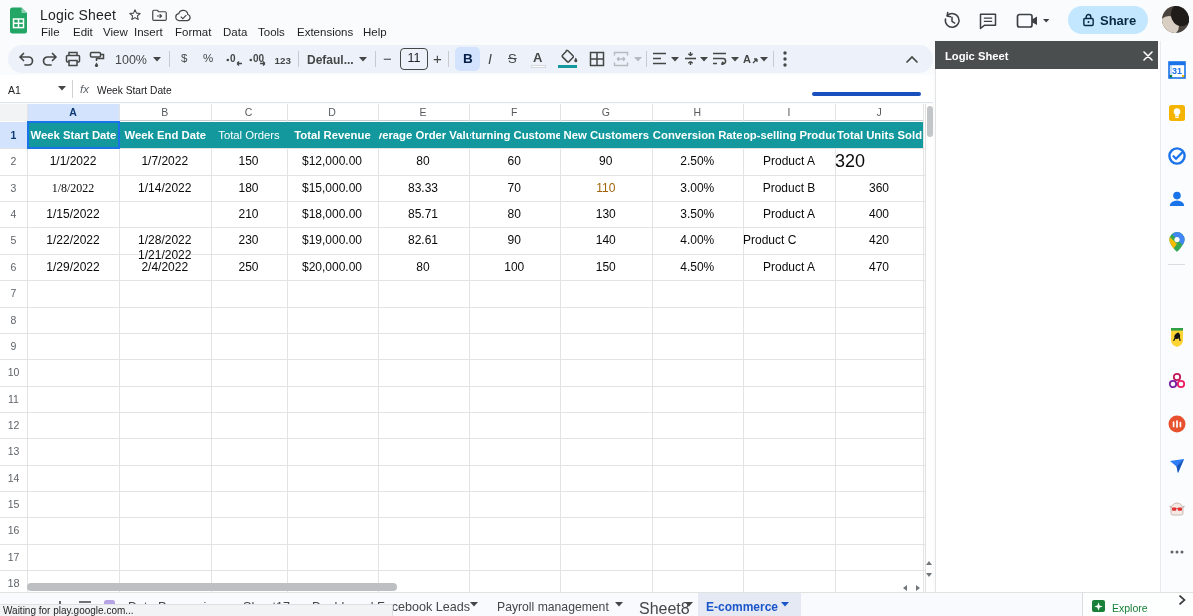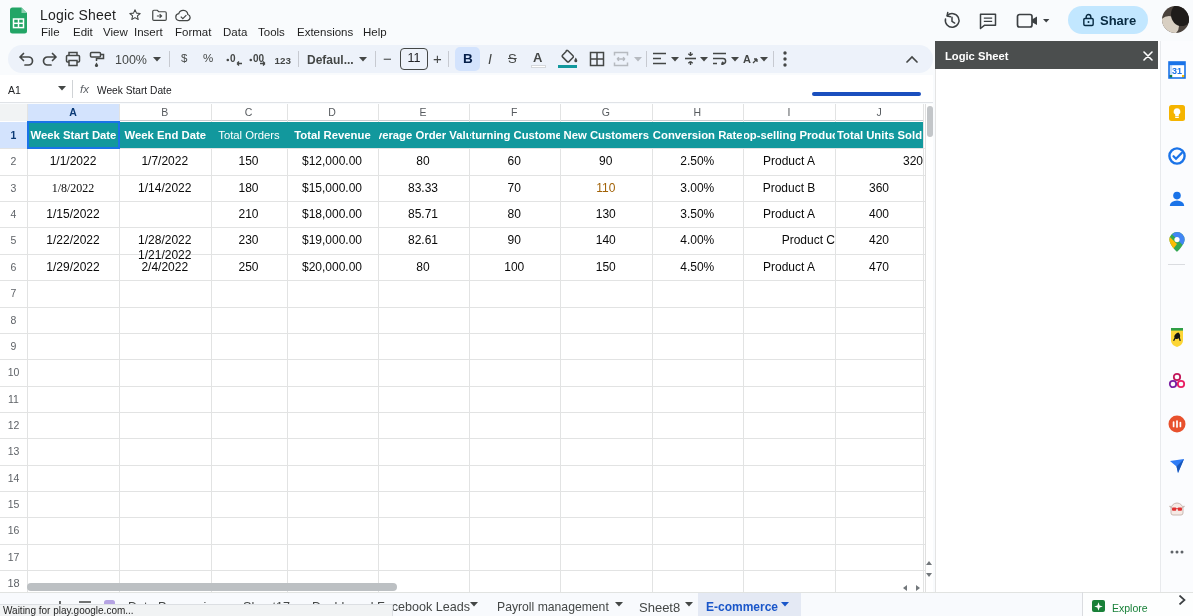--- a/index.html
+++ b/index.html
@@ -330,21 +330,21 @@
     </div>
 <div style="position:absolute;left:27px;top:148.3px;width:92px;height:26.35px;text-align:center;line-height:26.35px;font-size:12px;color:#0a0a0a;">1/1/2022</div>
 <div style="position:absolute;left:119px;top:148.3px;width:91.5px;height:26.35px;text-align:center;line-height:26.35px;font-size:12px;color:#0a0a0a;">1/7/2022</div>
 <div style="position:absolute;left:210.5px;top:148.3px;width:76.0px;height:26.35px;text-align:center;line-height:26.35px;font-size:12px;color:#0a0a0a;">150</div>
 <div style="position:absolute;left:286.5px;top:148.3px;width:91.0px;height:26.35px;text-align:center;line-height:26.35px;font-size:12px;color:#0a0a0a;">$12,000.00</div>
 <div style="position:absolute;left:377.5px;top:148.3px;width:91.0px;height:26.35px;text-align:center;line-height:26.35px;font-size:12px;color:#0a0a0a;">80</div>
 <div style="position:absolute;left:468.5px;top:148.3px;width:91.5px;height:26.35px;text-align:center;line-height:26.35px;font-size:12px;color:#0a0a0a;">60</div>
 <div style="position:absolute;left:560px;top:148.3px;width:91.5px;height:26.35px;text-align:center;line-height:26.35px;font-size:12px;color:#0a0a0a;">90</div>
 <div style="position:absolute;left:651.5px;top:148.3px;width:91.5px;height:26.35px;text-align:center;line-height:26.35px;font-size:12px;color:#0a0a0a;">2.50%</div>
 <div style="position:absolute;left:743px;top:148.3px;width:92px;height:26.35px;text-align:center;line-height:26.35px;font-size:12px;color:#0a0a0a;">Product A</div>
-<div style="position:absolute;left:835px;top:148.3px;width:88px;height:26.35px;text-align:right;line-height:26.35px;font-size:12px;color:#0a0a0a;padding-left:40px;">320</div>
+<div style="position:absolute;left:835px;top:148.3px;width:88px;height:26.35px;text-align:left;line-height:26.35px;font-size:18px;color:#0a0a0a;">320</div>
 <div style="position:absolute;left:27px;top:174.7px;width:92px;height:26.35px;text-align:center;line-height:26.35px;font-size:12px;color:#0a0a0a;font-family:Liberation Serif, serif;">1/8/2022</div>
 <div style="position:absolute;left:119px;top:174.7px;width:91.5px;height:26.35px;text-align:center;line-height:26.35px;font-size:12px;color:#0a0a0a;">1/14/2022</div>
 <div style="position:absolute;left:210.5px;top:174.7px;width:76.0px;height:26.35px;text-align:center;line-height:26.35px;font-size:12px;color:#0a0a0a;">180</div>
 <div style="position:absolute;left:286.5px;top:174.7px;width:91.0px;height:26.35px;text-align:center;line-height:26.35px;font-size:12px;color:#0a0a0a;">$15,000.00</div>
 <div style="position:absolute;left:377.5px;top:174.7px;width:91.0px;height:26.35px;text-align:center;line-height:26.35px;font-size:12px;color:#0a0a0a;">83.33</div>
 <div style="position:absolute;left:468.5px;top:174.7px;width:91.5px;height:26.35px;text-align:center;line-height:26.35px;font-size:12px;color:#0a0a0a;">70</div>
 <div style="position:absolute;left:560px;top:174.7px;width:91.5px;height:26.35px;text-align:center;line-height:26.35px;font-size:12px;color:#a16207;">110</div>
 <div style="position:absolute;left:651.5px;top:174.7px;width:91.5px;height:26.35px;text-align:center;line-height:26.35px;font-size:12px;color:#0a0a0a;">3.00%</div>
 <div style="position:absolute;left:743px;top:174.7px;width:92px;height:26.35px;text-align:center;line-height:26.35px;font-size:12px;color:#0a0a0a;">Product B</div>
 <div style="position:absolute;left:835px;top:174.7px;width:88px;height:26.35px;text-align:center;line-height:26.35px;font-size:12px;color:#0a0a0a;">360</div>
@@ -359,21 +359,21 @@
 <div style="position:absolute;left:743px;top:201.1px;width:92px;height:26.35px;text-align:center;line-height:26.35px;font-size:12px;color:#0a0a0a;">Product A</div>
 <div style="position:absolute;left:835px;top:201.1px;width:88px;height:26.35px;text-align:center;line-height:26.35px;font-size:12px;color:#0a0a0a;">400</div>
 <div style="position:absolute;left:27px;top:227.4px;width:92px;height:26.35px;text-align:center;line-height:26.35px;font-size:12px;color:#0a0a0a;">1/22/2022</div>
 <div style="position:absolute;left:119px;top:227.4px;width:91.5px;height:26.35px;text-align:center;line-height:26.35px;font-size:12px;color:#0a0a0a;">1/28/2022</div>
 <div style="position:absolute;left:210.5px;top:227.4px;width:76.0px;height:26.35px;text-align:center;line-height:26.35px;font-size:12px;color:#0a0a0a;">230</div>
 <div style="position:absolute;left:286.5px;top:227.4px;width:91.0px;height:26.35px;text-align:center;line-height:26.35px;font-size:12px;color:#0a0a0a;">$19,000.00</div>
 <div style="position:absolute;left:377.5px;top:227.4px;width:91.0px;height:26.35px;text-align:center;line-height:26.35px;font-size:12px;color:#0a0a0a;">82.61</div>
 <div style="position:absolute;left:468.5px;top:227.4px;width:91.5px;height:26.35px;text-align:center;line-height:26.35px;font-size:12px;color:#0a0a0a;">90</div>
 <div style="position:absolute;left:560px;top:227.4px;width:91.5px;height:26.35px;text-align:center;line-height:26.35px;font-size:12px;color:#0a0a0a;">140</div>
 <div style="position:absolute;left:651.5px;top:227.4px;width:91.5px;height:26.35px;text-align:center;line-height:26.35px;font-size:12px;color:#0a0a0a;">4.00%</div>
-<div style="position:absolute;left:743px;top:227.4px;width:92px;height:26.35px;text-align:right;line-height:26.35px;font-size:12px;color:#0a0a0a;">Product C</div>
+<div style="position:absolute;left:743px;top:227.4px;width:92px;height:26.35px;text-align:left;line-height:26.35px;font-size:12px;color:#0a0a0a;">Product C</div>
 <div style="position:absolute;left:835px;top:227.4px;width:88px;height:26.35px;text-align:center;line-height:26.35px;font-size:12px;color:#0a0a0a;">420</div>
 <div style="position:absolute;left:27px;top:253.8px;width:92px;height:26.35px;text-align:center;line-height:26.35px;font-size:12px;color:#0a0a0a;">1/29/2022</div>
 <div style="position:absolute;left:119px;top:253.8px;width:91.5px;height:26.35px;text-align:center;line-height:26.35px;font-size:12px;color:#0a0a0a;">2/4/2022</div>
 <div style="position:absolute;left:210.5px;top:253.8px;width:76.0px;height:26.35px;text-align:center;line-height:26.35px;font-size:12px;color:#0a0a0a;">250</div>
 <div style="position:absolute;left:286.5px;top:253.8px;width:91.0px;height:26.35px;text-align:center;line-height:26.35px;font-size:12px;color:#0a0a0a;">$20,000.00</div>
 <div style="position:absolute;left:377.5px;top:253.8px;width:91.0px;height:26.35px;text-align:center;line-height:26.35px;font-size:12px;color:#0a0a0a;">80</div>
 <div style="position:absolute;left:468.5px;top:253.8px;width:91.5px;height:26.35px;text-align:center;line-height:26.35px;font-size:12px;color:#0a0a0a;">100</div>
 <div style="position:absolute;left:560px;top:253.8px;width:91.5px;height:26.35px;text-align:center;line-height:26.35px;font-size:12px;color:#0a0a0a;">150</div>
 <div style="position:absolute;left:651.5px;top:253.8px;width:91.5px;height:26.35px;text-align:center;line-height:26.35px;font-size:12px;color:#0a0a0a;">4.50%</div>
 <div style="position:absolute;left:743px;top:253.8px;width:92px;height:26.35px;text-align:center;line-height:26.35px;font-size:12px;color:#0a0a0a;">Product A</div>
@@ -514,21 +514,21 @@
       <svg width="8" height="5" viewBox="0 0 8 5">
         <path d="M0 0 h8 l-4 4.6 Z" fill="#444746"></path>
       </svg>
     </div>
 <div style="position:absolute;left:497px;top:600px;font-size:12.2px;color:#444746;font-weight:400;white-space:nowrap;">Payroll management</div>
 <div style="position:absolute;left:615px;top:602px;">
       <svg width="8" height="5" viewBox="0 0 8 5">
         <path d="M0 0 h8 l-4 4.6 Z" fill="#444746"></path>
       </svg>
     </div>
-<div style="position:absolute;left:639px;top:599.5px;font-size:13px;color:#444746;font-weight:400;white-space:nowrap;">Sheet8</div>
+<div style="position:absolute;left:639px;top:599.5px;font-size:16px;color:#444746;font-weight:400;white-space:nowrap;">Sheet8</div>
 <div style="position:absolute;left:685px;top:602px;">
       <svg width="8" height="5" viewBox="0 0 8 5">
         <path d="M0 0 h8 l-4 4.6 Z" fill="#444746"></path>
       </svg>
     </div>
 <div style="position:absolute;left:698px;top:592.5px;width:103px;height:23.5px;background:#e4e9f4;"></div>
 <div style="position:absolute;left:706px;top:600px;font-size:12px;color:#1a56c9;font-weight:700;white-space:nowrap;">E-commerce</div>
 <div style="position:absolute;left:781px;top:602px;">
       <svg width="8" height="5" viewBox="0 0 8 5">
         <path d="M0 0 h8 l-4 4.6 Z" fill="#1a56c9"></path>

